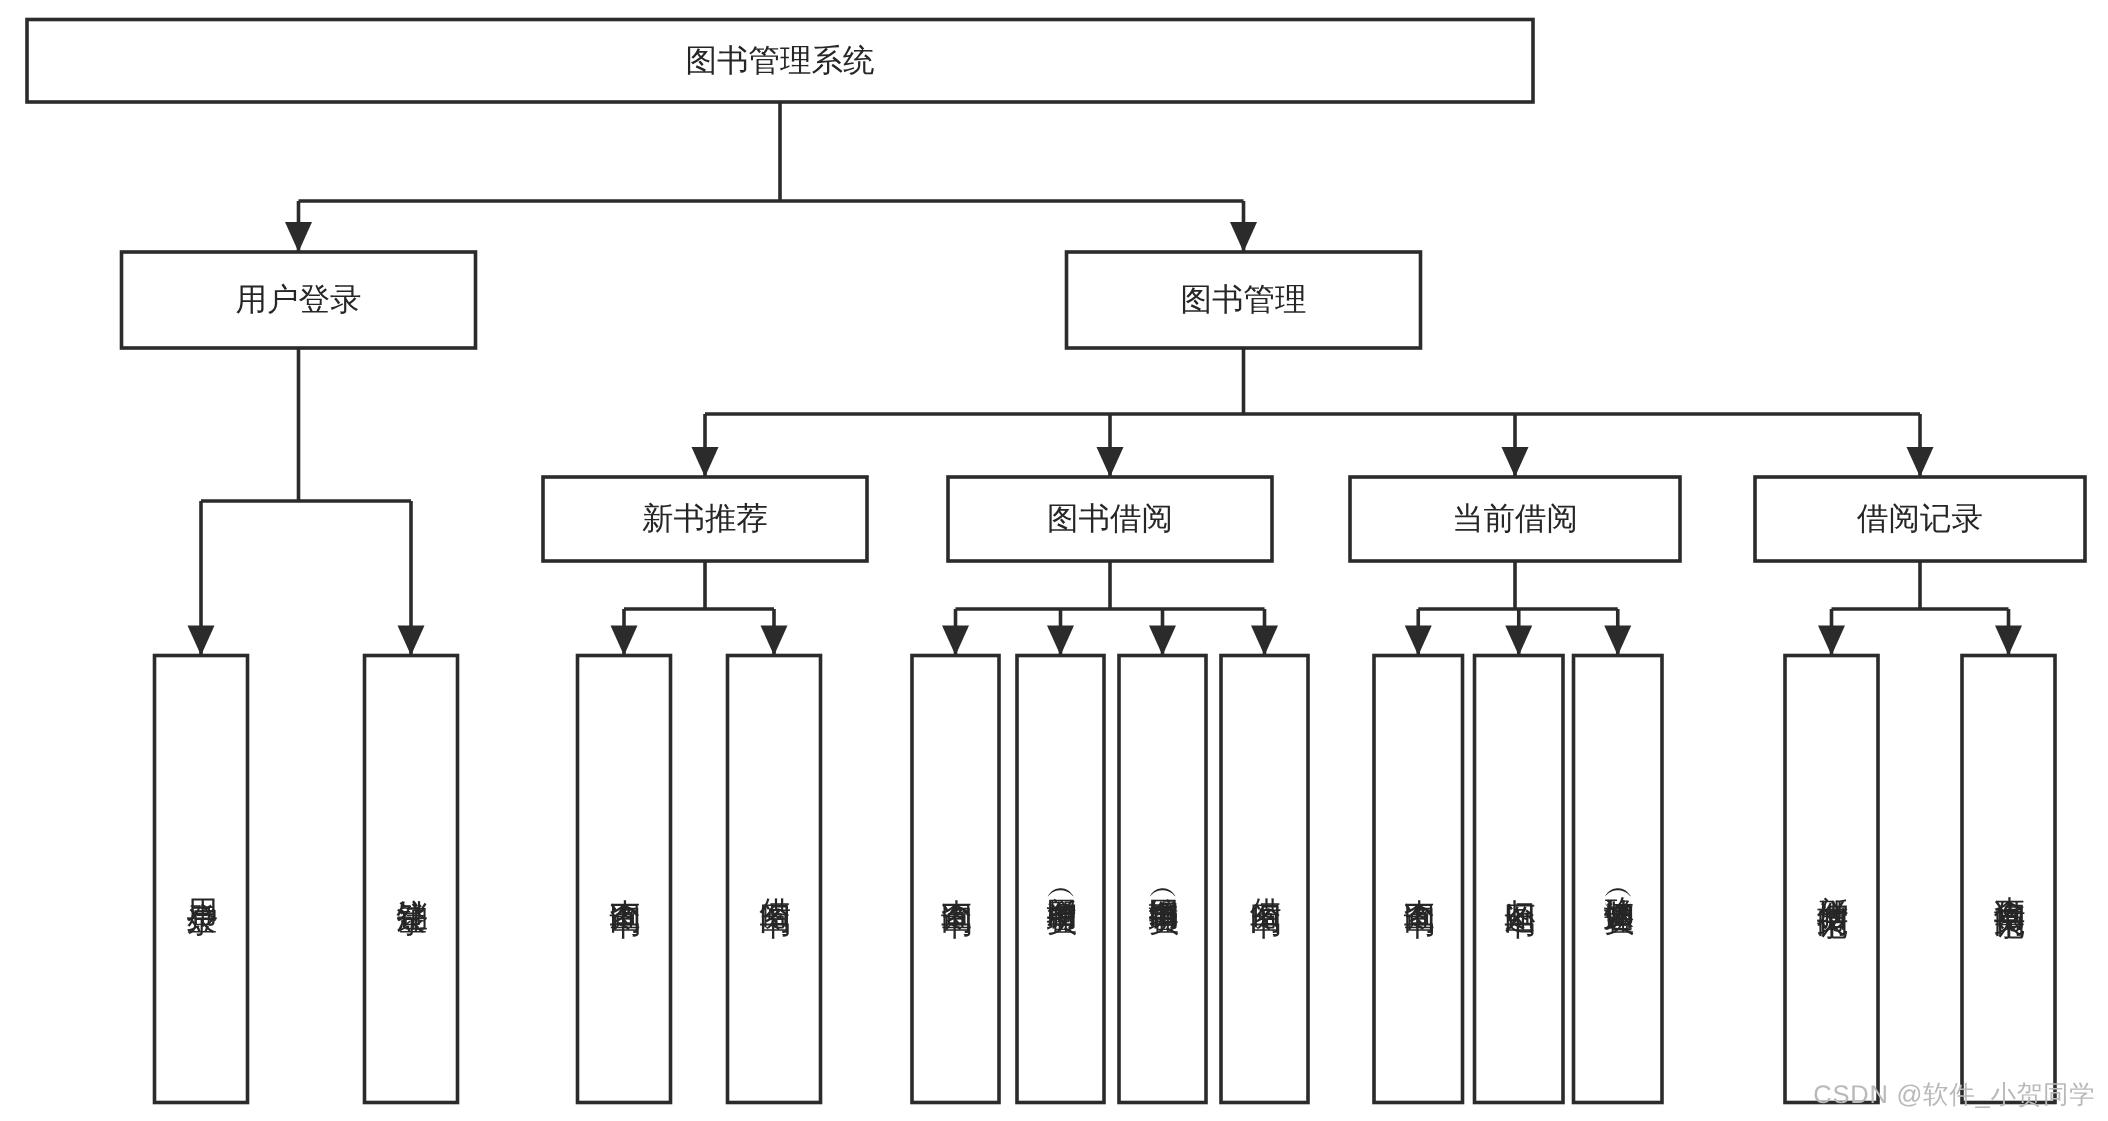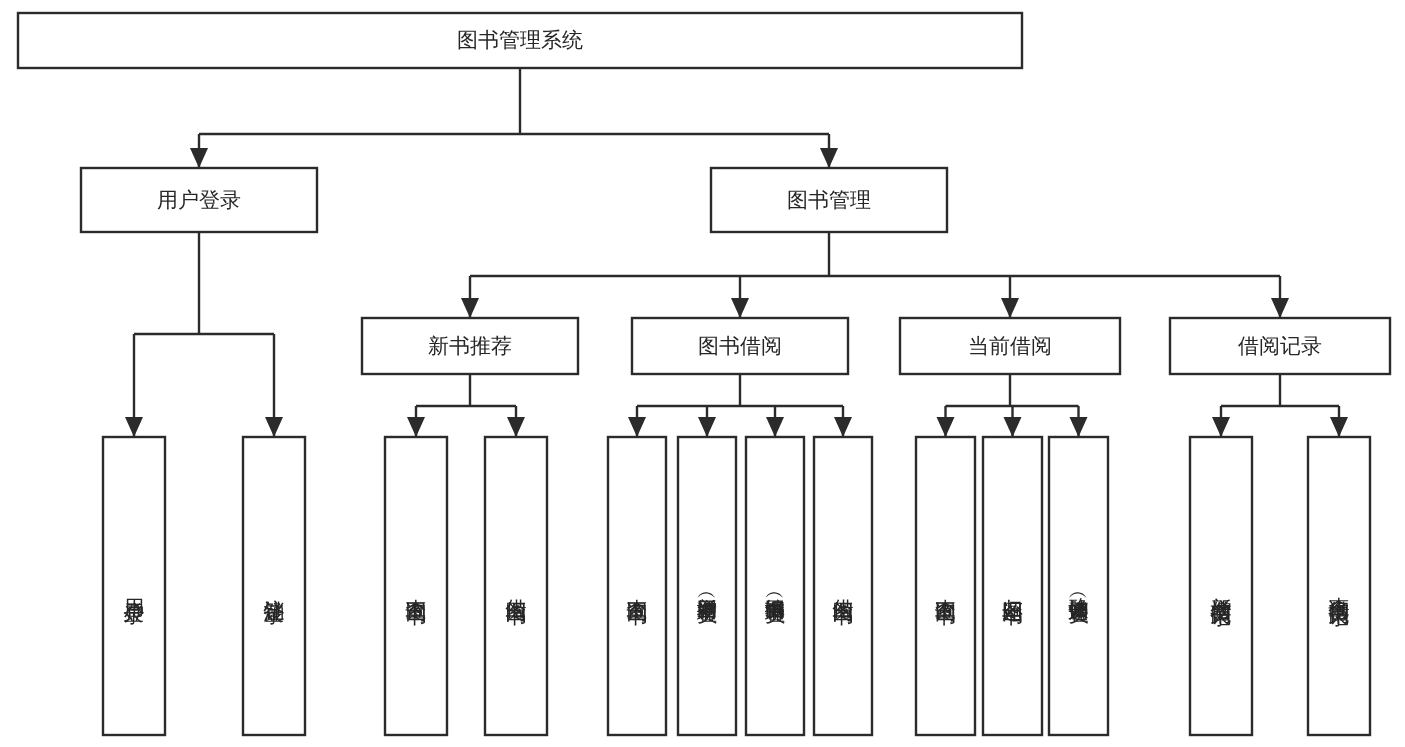--- a/index.html
+++ b/index.html
@@ -246,13 +246,14 @@
         <span class="vlabel" style="font-size: 20px; letter-spacing: 1px;">确认归还（管理员）</span>
       </div>
       <div class="vlabel-wrap" style="left: 1190px; top: 437px; width: 62px; height: 298px;">
         <span class="vlabel">新增借阅记录</span>
       </div>
       <div class="vlabel-wrap" style="left: 1308px; top: 437px; width: 62px; height: 298px;">
         <span class="vlabel">查询借阅记录</span>
       </div>
     </div>
 
+  <div class="watermark">CSDN @软件_小贺同学</div>
 </div>
 
 </body></html>

